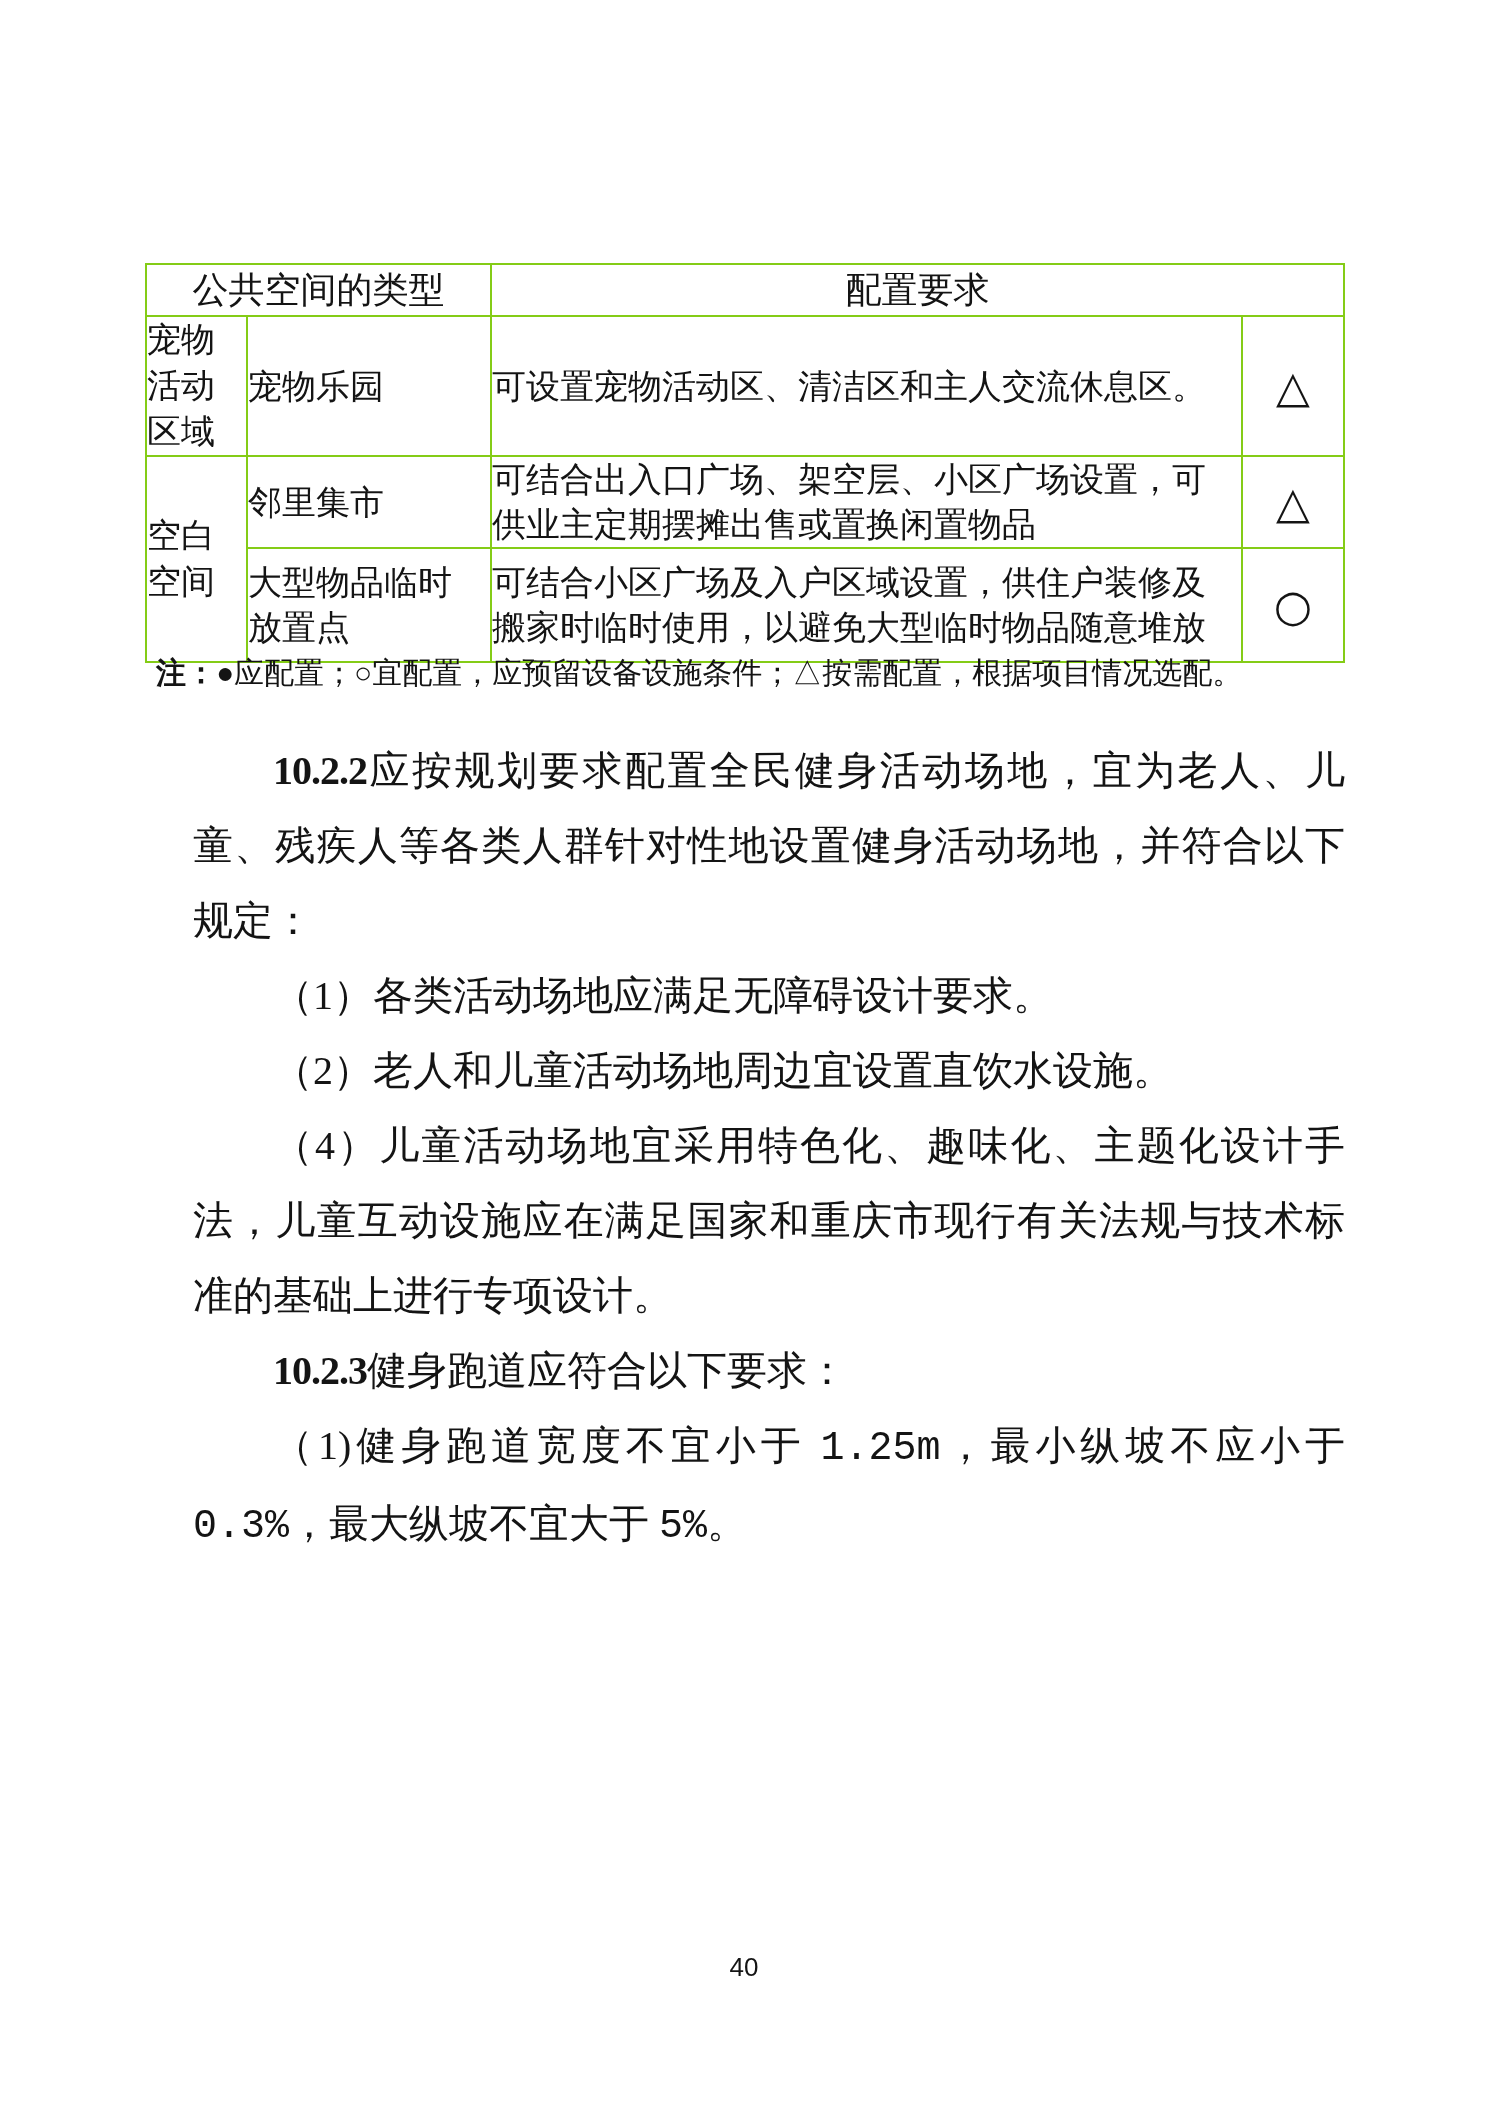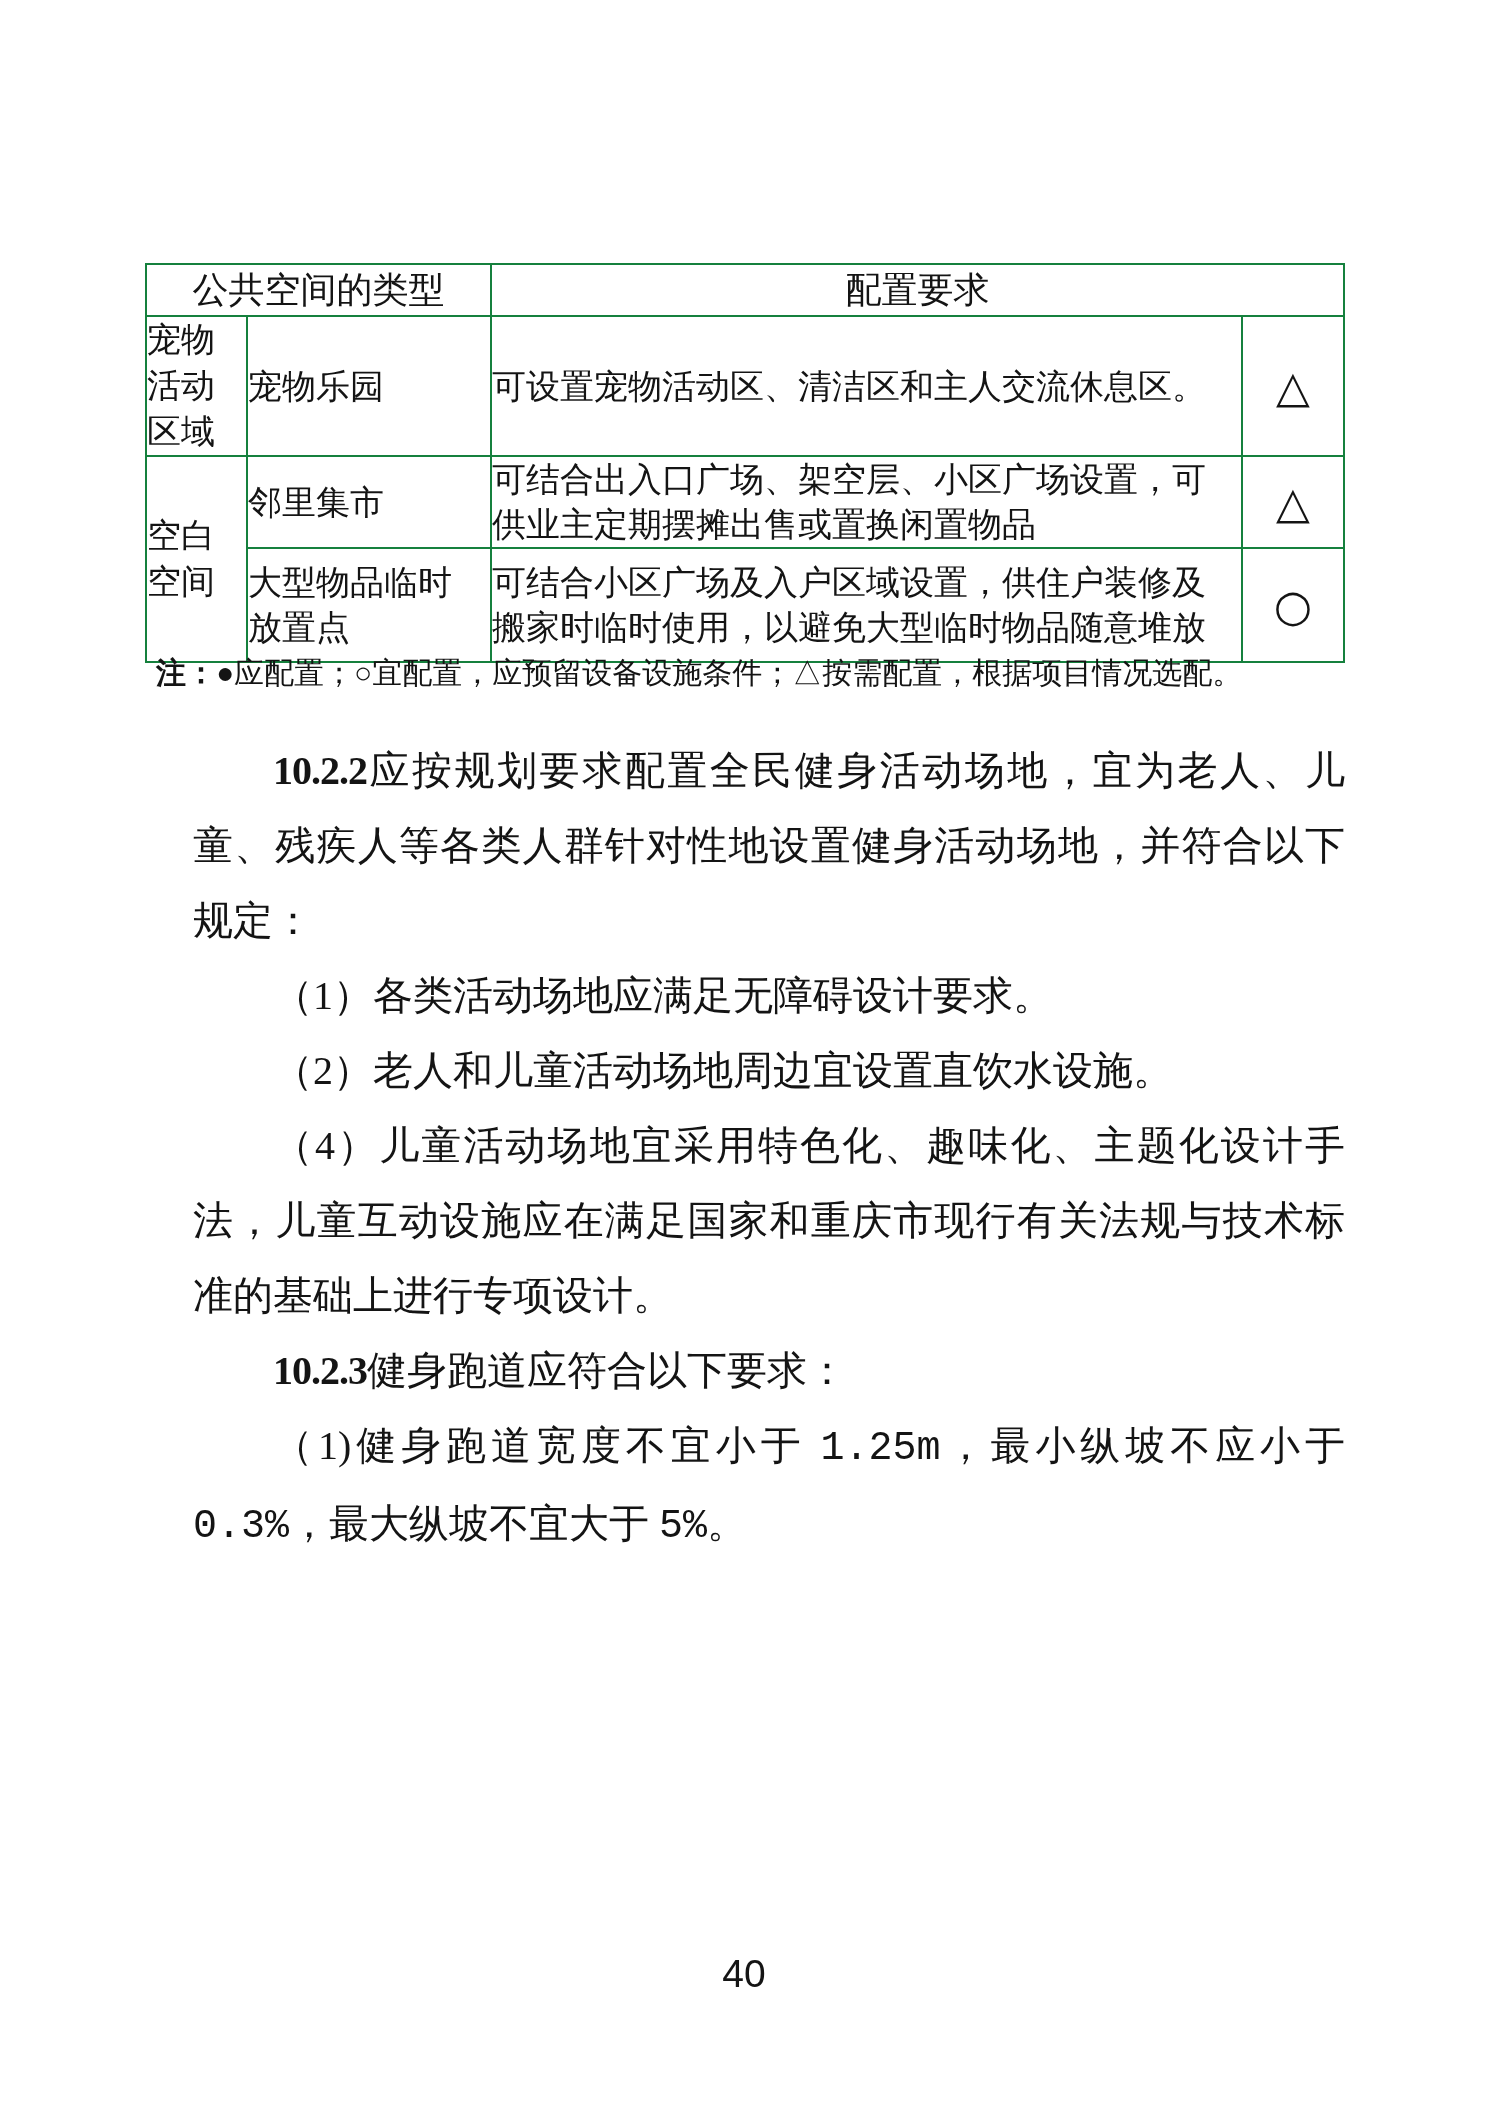--- a/index.html
+++ b/index.html
@@ -16,21 +16,21 @@
   
   .tbl-wrap { position: absolute; left: 145px; top: 263px; }
   table.cfg {
     border-collapse: collapse;
     table-layout: fixed;
     width: 1198px;
     font-size: 34px;
     color: #141414;
   }
   table.cfg th, table.cfg td {
-    border: 2px solid #15803d;
+    border: 2px solid #84cc16;
     padding: 0;
     vertical-align: middle;
     font-weight: normal;
   }
   th.hdr {
     font-weight: bold;
     font-size: 36px;
     text-align: center;
     height: 50px;
     line-height: 50px;
@@ -93,21 +93,21 @@
   }
   .latin { font-family: Liberation Mono, monospace; margin-top: 28px; }
 
   
   .pagenum {
     position: absolute;
     left: 0;
     top: 1952px;
     width: 100%;
     text-align: center;
-    font-size: 39px;
+    font-size: 26px;
     font-family: "Liberation Sans", sans-serif;
   }
 </style>
 </head>
 <body>
 
 <div id="page">
 
   <div class="tbl-wrap">
     <table class="cfg">

